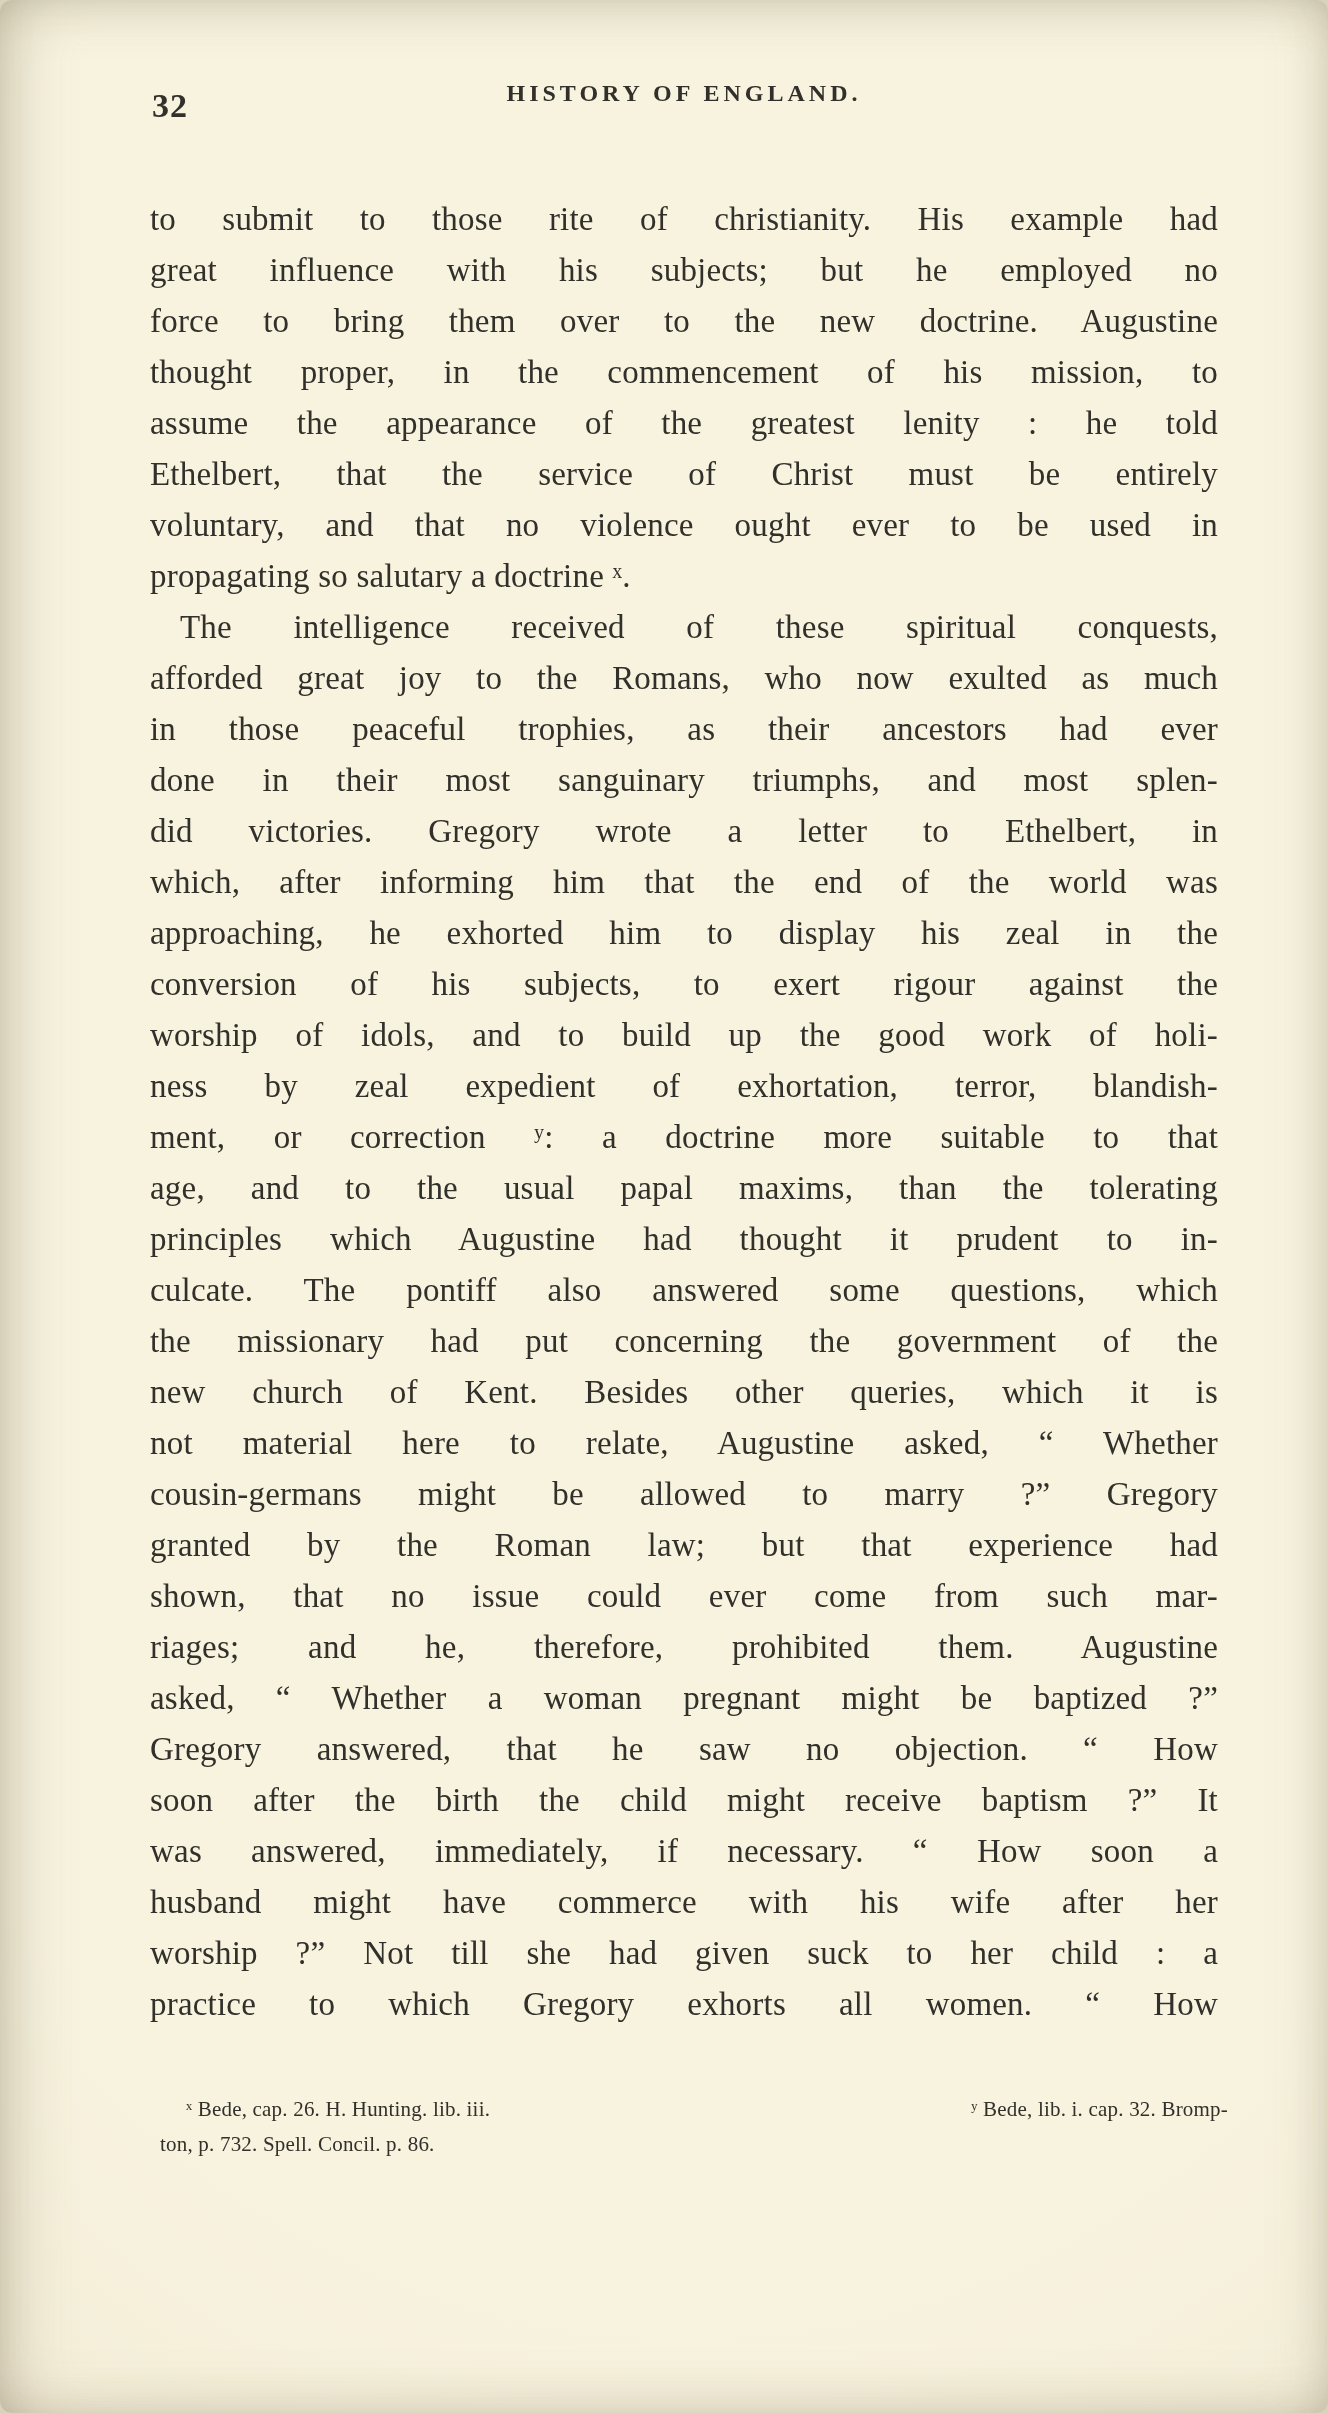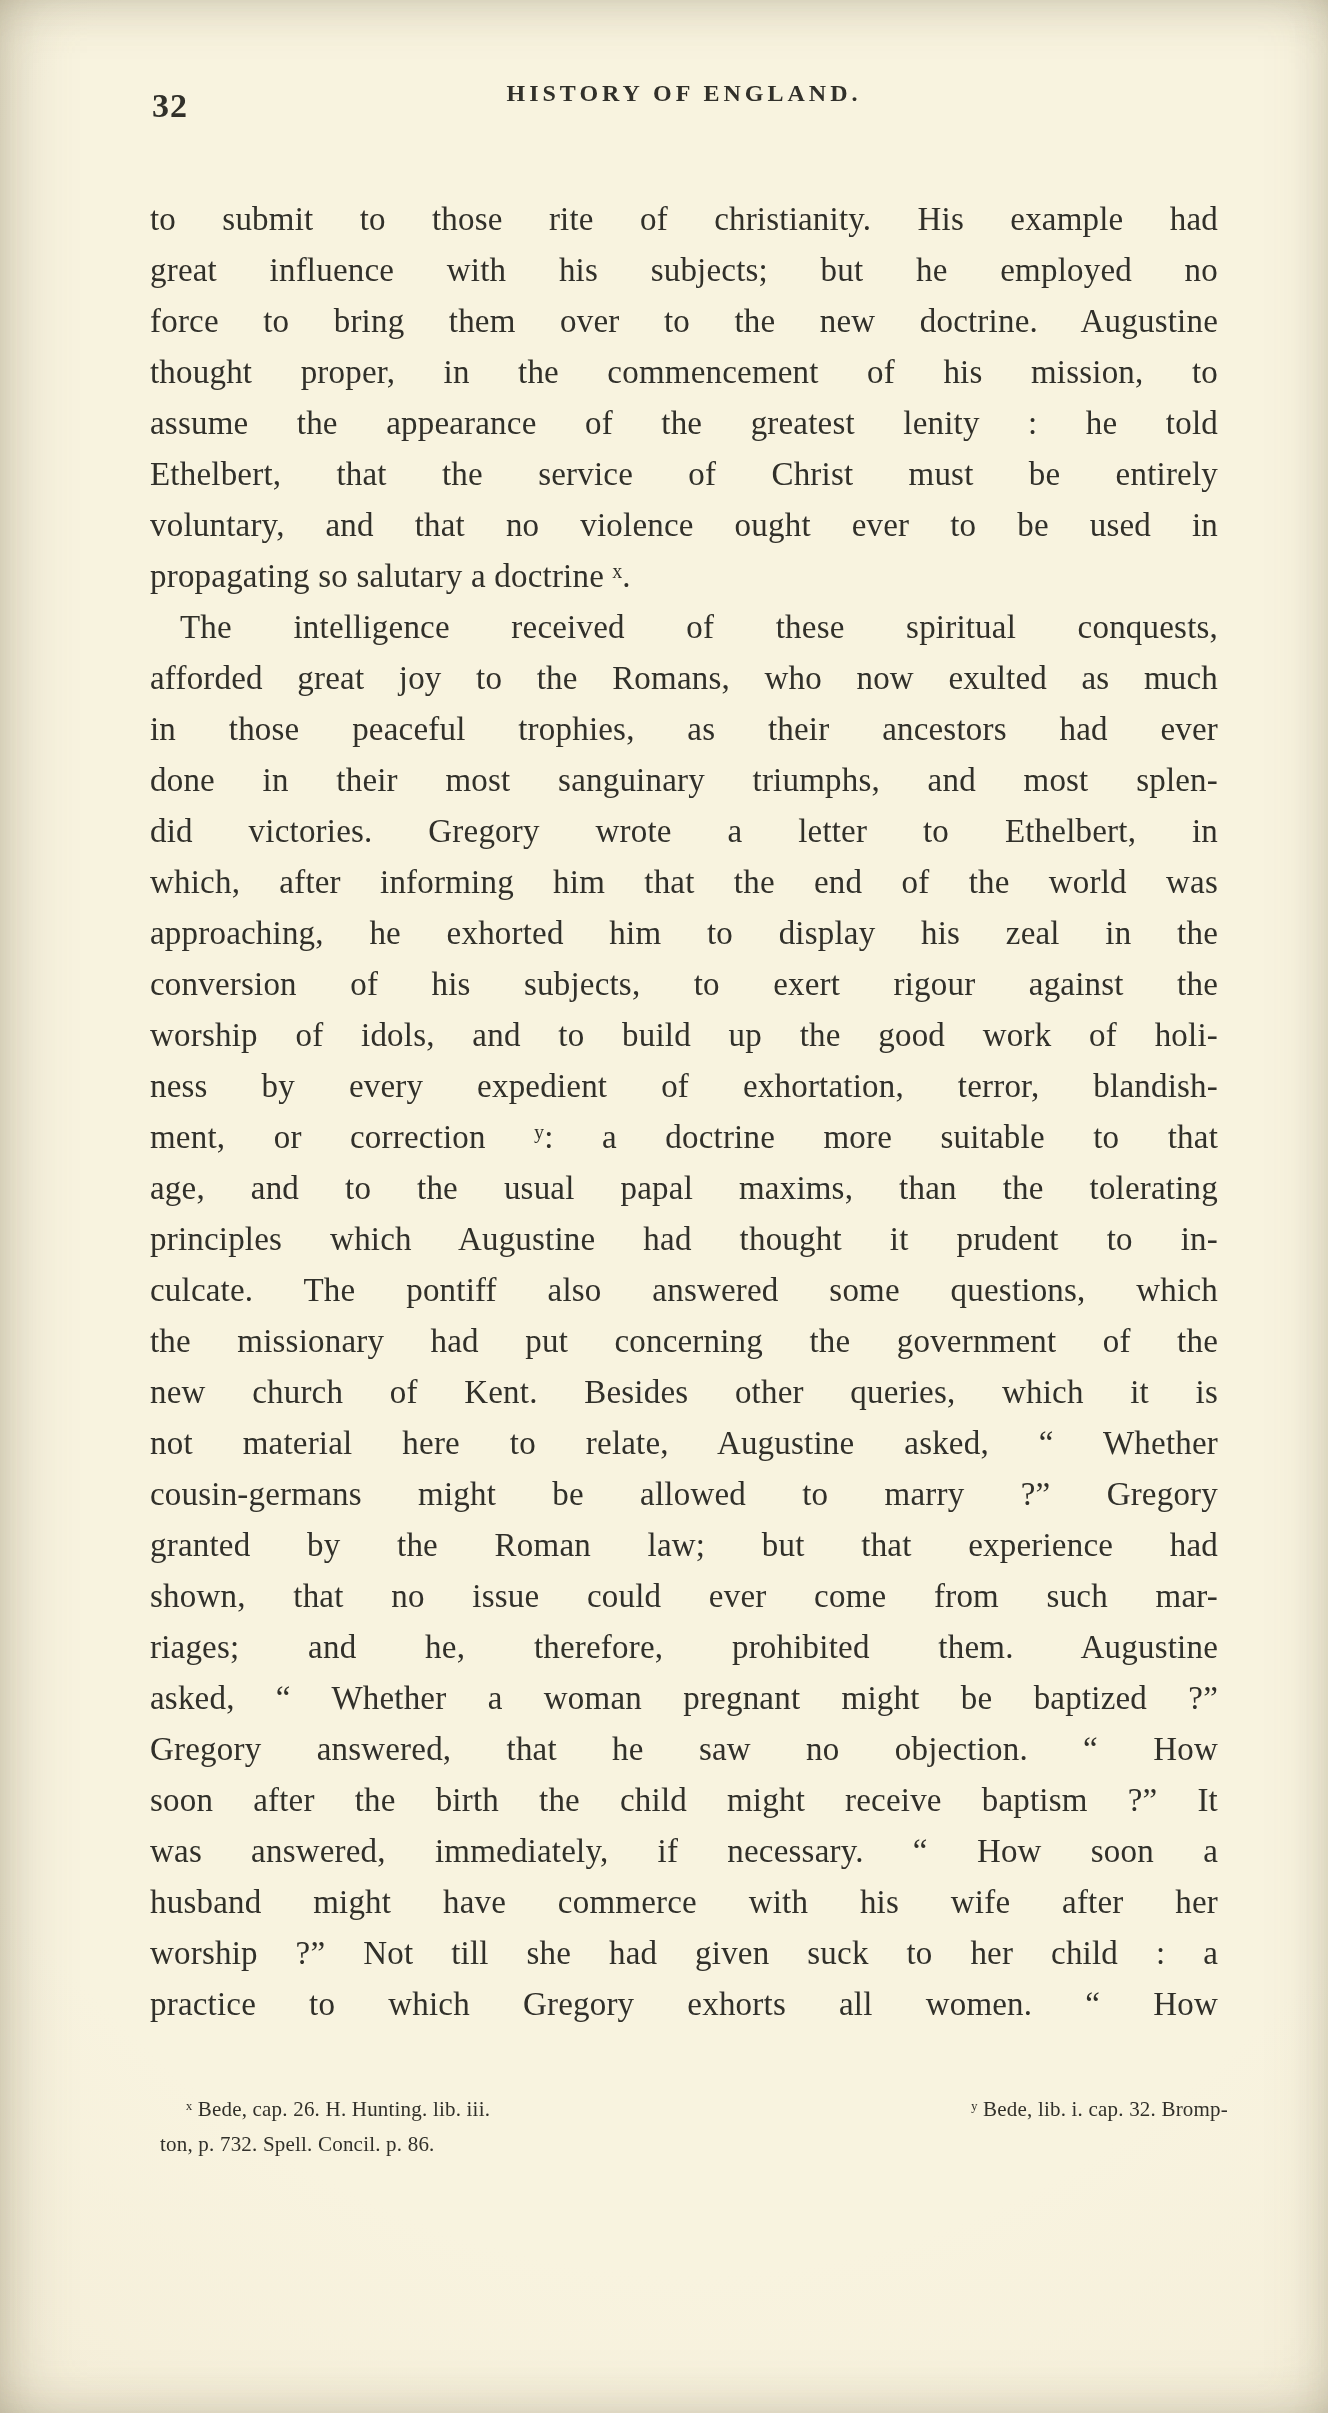--- a/index.html
+++ b/index.html
@@ -1,15 +1,15 @@
 <!DOCTYPE html>
 <html><head>
 <meta charset="utf-8">
 <style>
-  * { margin: 0; padding: 0; box-sizing: border-box; }
+  * { margin: 0; padding: 0; box-sizing: border-box; border-radius: 12px; }
   html, body { background: #d9d2bc; }
   .page {
     position: relative;
     width: 1328px;
     height: 2413px;
     margin: 0 auto;
     overflow: hidden;
     font-family: "Liberation Serif", "DejaVu Serif", serif;
     color: #31302a;
     background: radial-gradient(130% 95% at 52% 42%, #f8f3df 55%, #f3ecd6 82%, #eae1c5 100%);
@@ -96,21 +96,21 @@
       <div>
         <div class="ln indent">The intelligence received of these spiritual conquests,</div>
         <div class="ln">afforded great joy to the Romans, who now exulted as much</div>
         <div class="ln">in those peaceful trophies, as their ancestors had ever</div>
         <div class="ln">done in their most sanguinary triumphs, and most splen-</div>
         <div class="ln">did victories.  Gregory wrote a letter to Ethelbert, in</div>
         <div class="ln">which, after informing him that the end of the world was</div>
         <div class="ln">approaching, he exhorted him to display his zeal in the</div>
         <div class="ln">conversion of his subjects, to exert rigour against the</div>
         <div class="ln">worship of idols, and to build up the good work of holi-</div>
-        <div class="ln">ness by every expedient of exhortation, terror, blandish-</div>
+        <div class="ln">ness by zeal expedient of exhortation, terror, blandish-</div>
         <div class="ln">ment, or correction ʸ: a doctrine more suitable to that</div>
         <div class="ln">age, and to the usual papal maxims, than the tolerating</div>
         <div class="ln">principles which Augustine had thought it prudent to in-</div>
         <div class="ln">culcate.  The pontiff also answered some questions, which</div>
         <div class="ln">the missionary had put concerning the government of the</div>
         <div class="ln">new church of Kent.  Besides other queries, which it is</div>
         <div class="ln">not material here to relate, Augustine asked, “ Whether</div>
         <div class="ln">cousin-germans might be allowed to marry ?”  Gregory</div>
         <div class="ln">granted by the Roman law; but that experience had</div>
         <div class="ln">shown, that no issue could ever come from such mar-</div>

